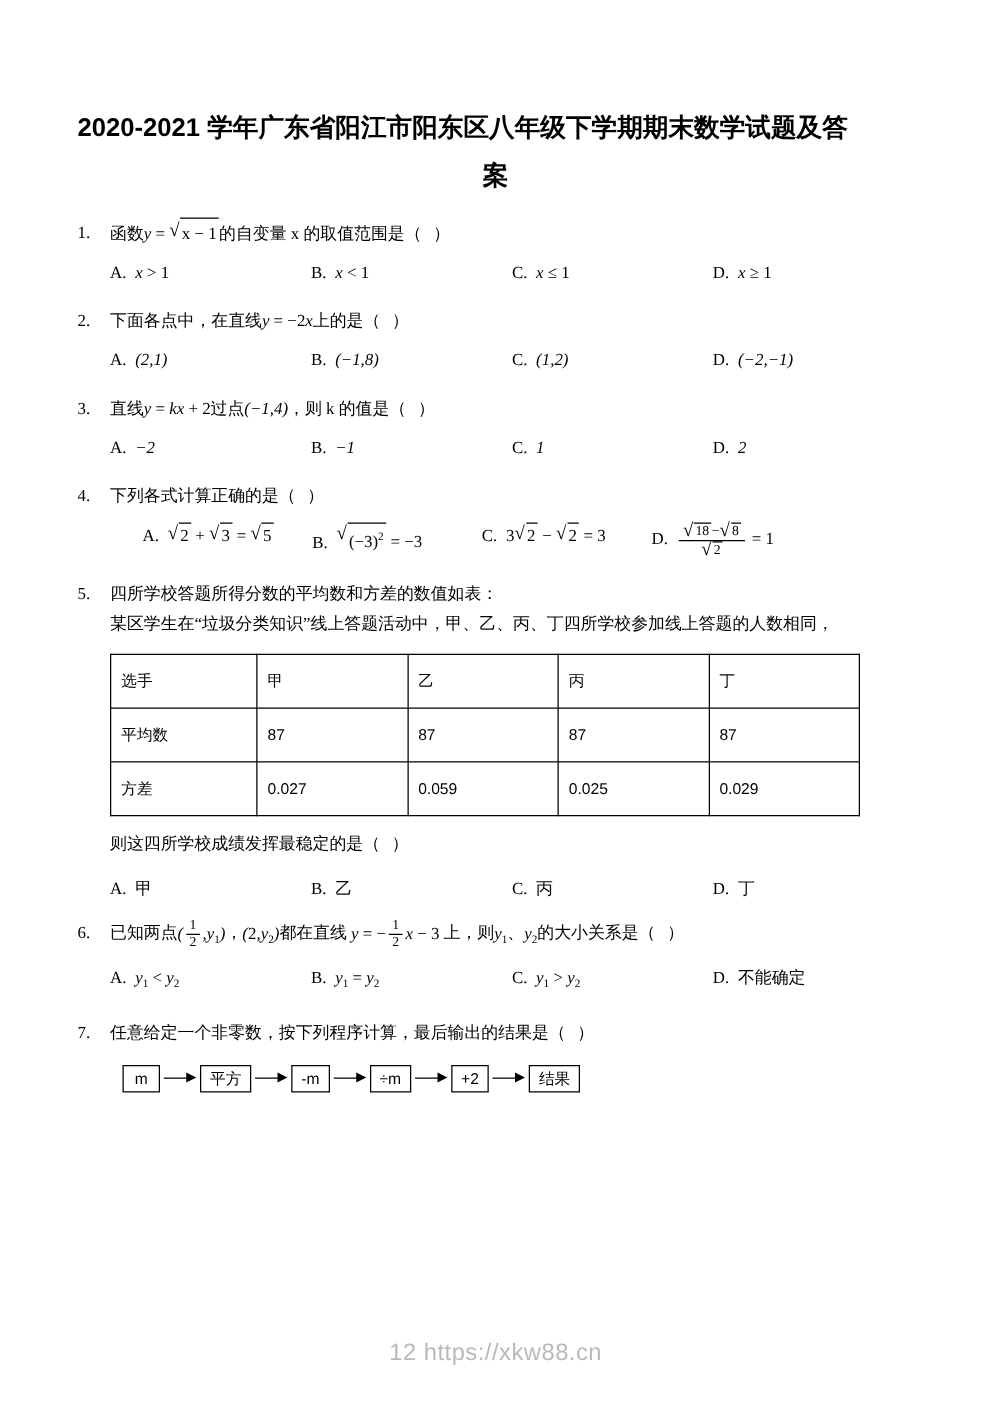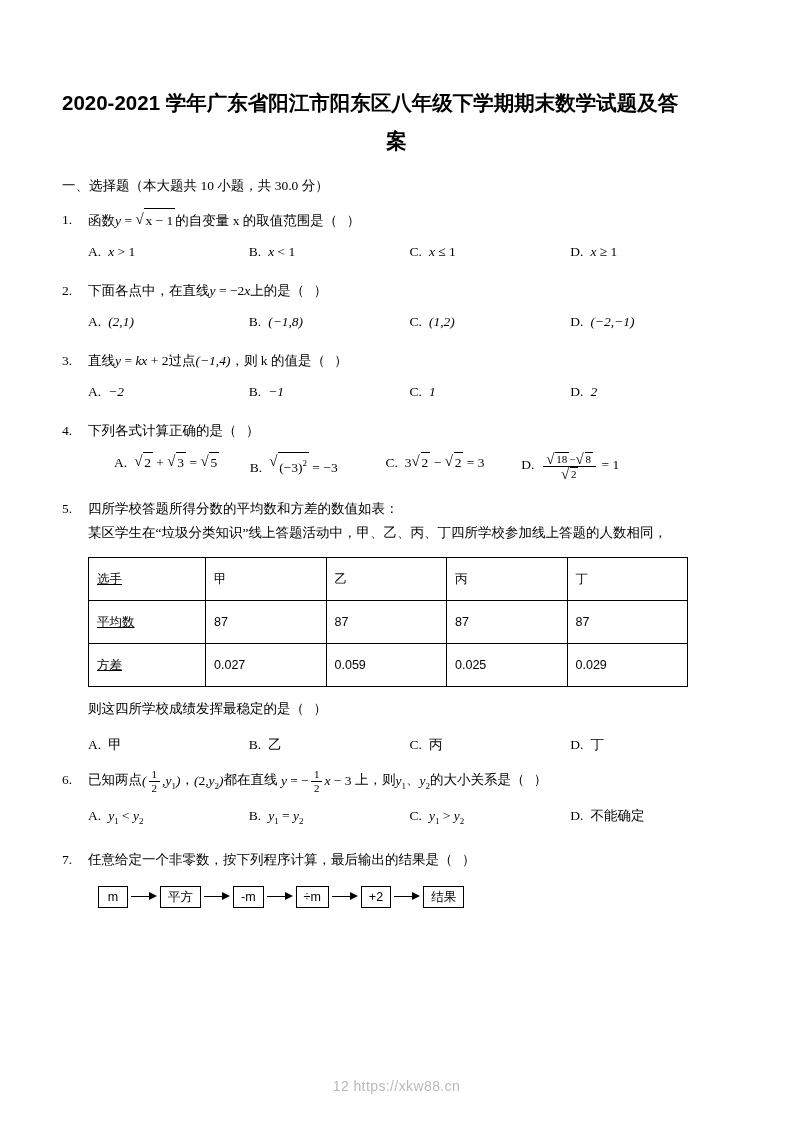--- a/index.html
+++ b/index.html
@@ -106,21 +106,21 @@
     font-size: 13px;
   }
   table.data td {
     border: 1px solid #000;
     height: 34px;
     padding: 4px 8px;
     vertical-align: middle;
     font-family: "Liberation Sans", sans-serif;
     font-size: 12.5px;
   }
-  table.data td.first { width: 100px; text-decoration: underline; }
+  table.data td.first { width: 100px; }
 
   
   .flow {
     display: flex;
     align-items: center;
     margin: 14px 0 10px 36px;
   }
   .fbox {
     border: 1px solid #000;
     padding: 2px 7px;
@@ -153,37 +153,36 @@
     border-bottom: 4.5px solid transparent;
   }
 
   .footer {
     position: absolute;
     left: 0;
     right: 0;
     bottom: 28px;
     text-align: center;
     font-family: "Liberation Sans", sans-serif;
-    font-size: 14px;
+    font-size: 19px;
     color: #b9b9b9;
     letter-spacing: 0.4px;
   }
   .indent-line { margin-left: 26px; font-size: 13.5px; line-height: 24px; }
 </style>
 </head>
 <body>
 
 <div class="page">
 
   <h1 class="doc-title">
     <span>2020-2021 学年广东省阳江市阳东区八年级下学期期末数学试题及答</span>
     <span class="line2">案</span>
   </h1>
 
-  <div class="section-head">一、选择题（本大题共 10 小题，共 30.0 分）</div>
 
   <div class="q">
     <div class="q-num">1.</div>
     <div class="q-body">
       <div class="q-text">
         <span>函数</span><span class="math">y&nbsp;<span class="op">=</span>&nbsp;<span class="sqrt"><span class="rad">x&nbsp;<span class="op">−</span>&nbsp;<span class="num">1</span></span></span></span><span>的自变量 x 的取值范围是</span><span class="paren">（  ）</span>
       </div>
     </div>
   </div>
   <div class="opts">

